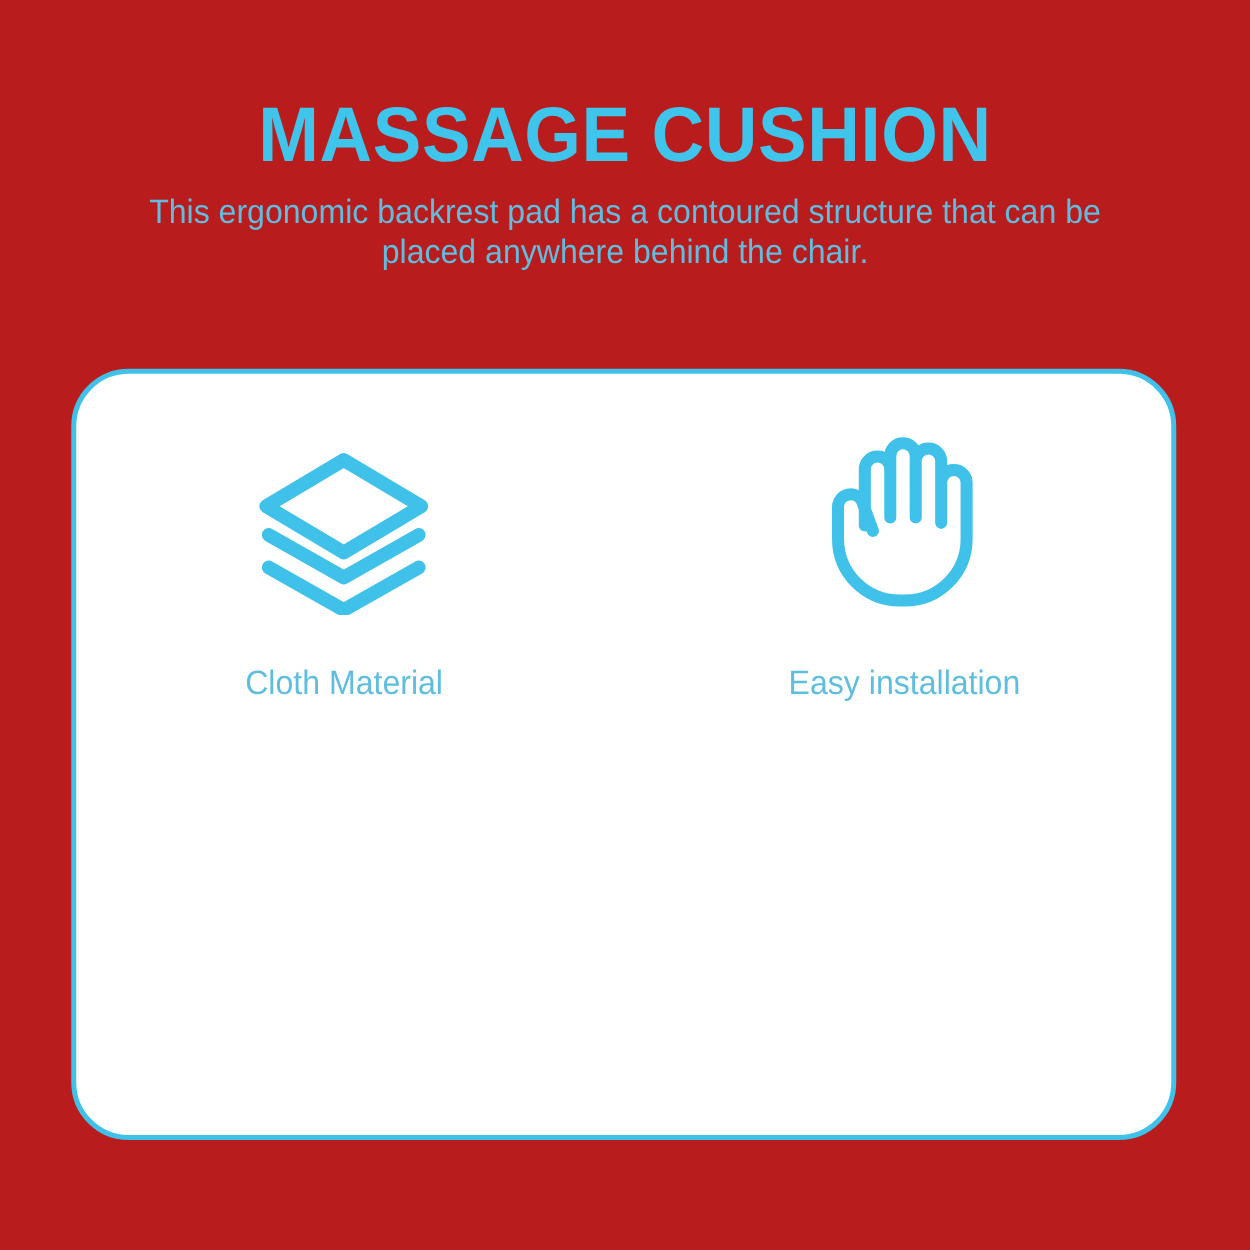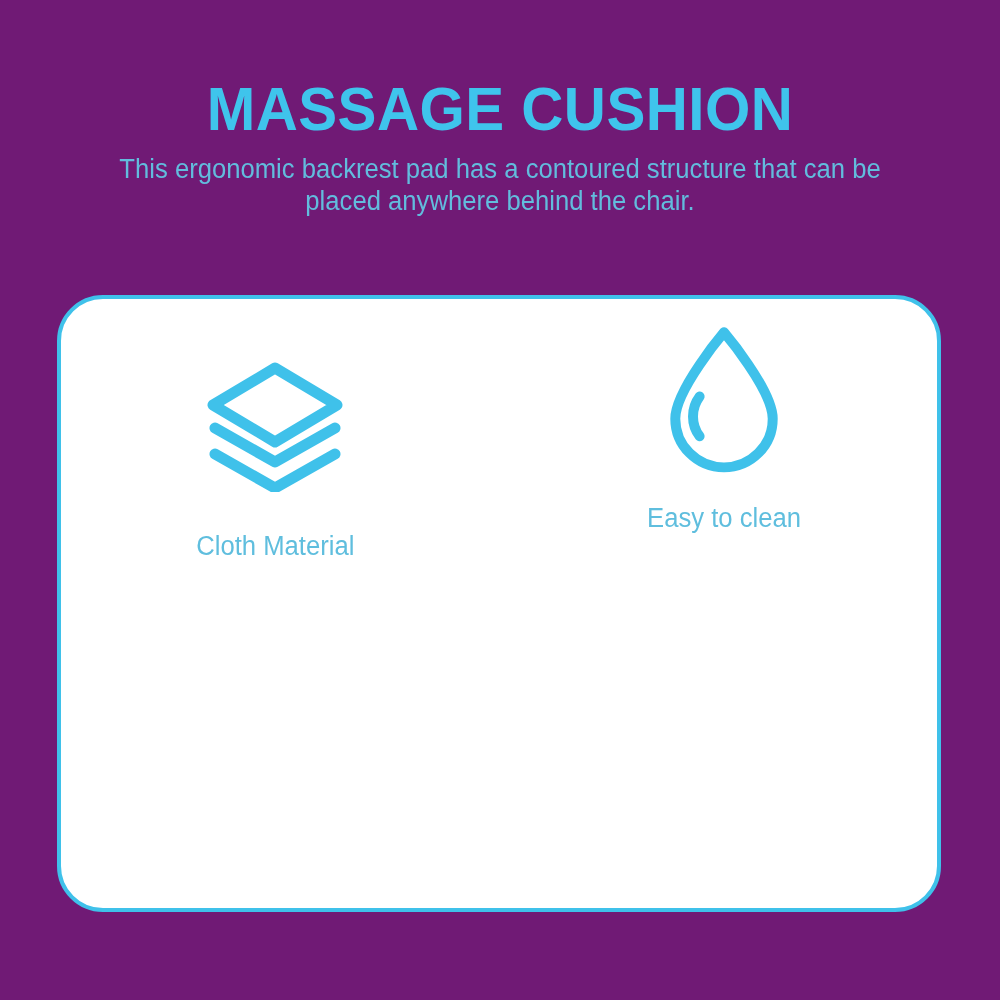--- a/index.html
+++ b/index.html
@@ -11,21 +11,21 @@
     width: 1000px;
     height: 1000px;
     overflow: hidden;
     font-family: "Liberation Sans", sans-serif;
     -webkit-font-smoothing: antialiased;
   }
   .page {
     position: relative;
     width: 1000px;
     height: 1000px;
-    background: #701a75;
+    background: #b91c1c;
   }
 
   
   .header {
     position: absolute;
     left: 0;
     top: 78px;
     width: 1000px;
     text-align: center;
   }
@@ -137,30 +137,33 @@
             <g fill="none" stroke="#3FC1EA" stroke-width="11" stroke-linejoin="round" stroke-linecap="round">
               <polygon points="75,16 137,53 75,90 13,53"></polygon>
               <polyline points="15,76 75,110 135,76"></polyline>
               <polyline points="15,102 75,136 135,102"></polyline>
             </g>
           </svg>
         </div>
         <div class="cell-label">Cloth Material</div>
       </div>
 
+      <div class="cell cell-1">
+        <div class="icon-wrap">
+          <svg width="150" height="150" viewBox="0 0 120 140" aria-hidden="true">
+            <path d="M30 76 L30 34 A9.5 9.5 0 0 1 49 34 L49 70
+                     M49 70 L49 24 A9.5 9.5 0 0 1 68 24 L68 70
+                     M68 70 L68 28 A9.5 9.5 0 0 1 87 28 L87 74
+                     M87 74 L87 44 A9.5 9.5 0 0 1 106 44 L106 86
+                     A46 46 0 0 1 60 132 L56 132
+                     A46 46 0 0 1 10 86
+                     L10 86 L10 70 L10 62
+                     A9.5 9.5 0 0 1 28 58 L36 80" fill="none" stroke="#3FC1EA" stroke-width="9" stroke-linecap="round" stroke-linejoin="round"></path>
+          </svg>
+        </div>
+        <div class="cell-label">Easy installation</div>
+      </div>
 
 
-      <div class="cell cell-3">
-        <div class="icon-wrap">
-          <svg width="150" height="155" viewBox="0 0 120 140" aria-hidden="true">
-            <g fill="none" stroke="#3FC1EA" stroke-width="9" stroke-linecap="round" stroke-linejoin="round">
-              <path d="M60 12 C60 12 16 64 16 90 A44 44 0 0 0 104 90
-                       C104 64 60 12 60 12 Z"></path>
-              <path d="M38 70 A30 30 0 0 0 38 106"></path>
-            </g>
-          </svg>
-        </div>
-        <div class="cell-label">Easy to clean</div>
-      </div>
 
     </div>
   </div>
 </div>
 
 </body></html>

